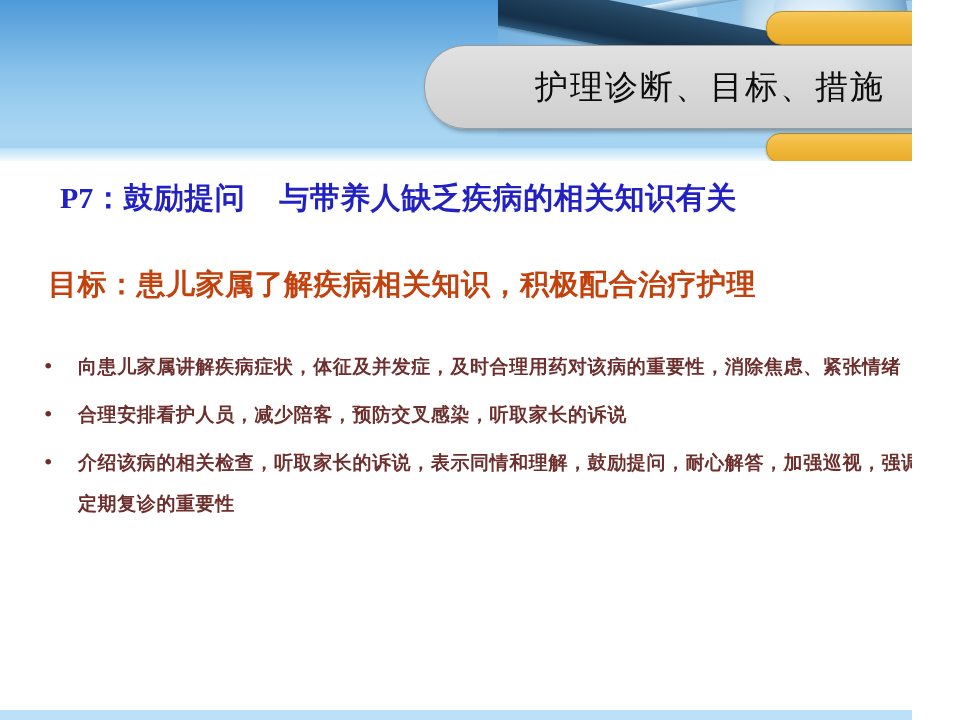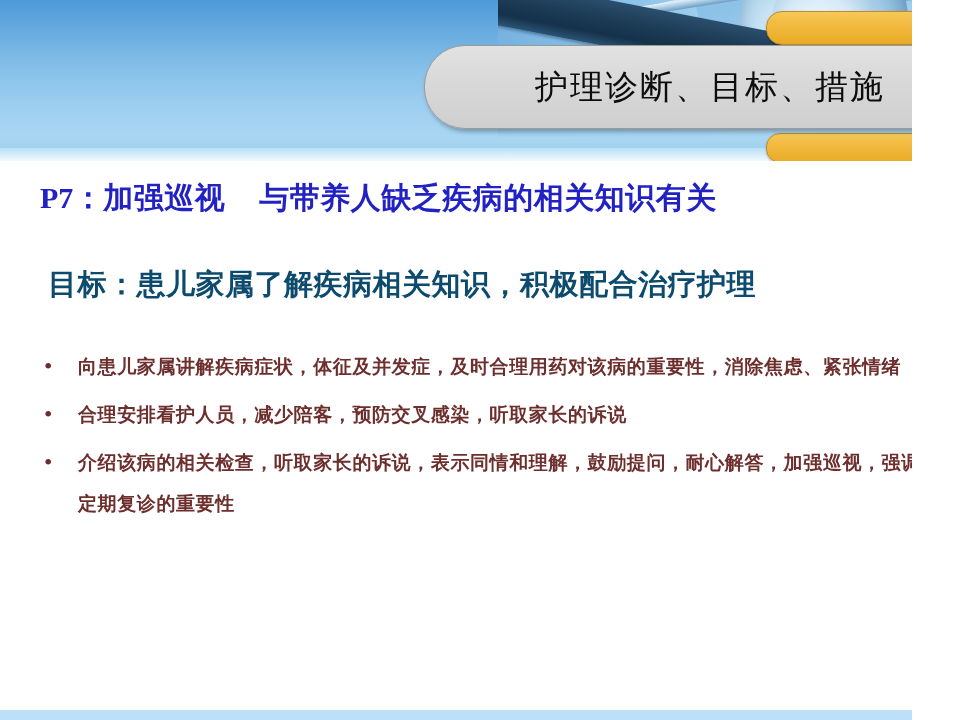--- a/index.html
+++ b/index.html
@@ -179,31 +179,31 @@
     position: absolute;
     left: 40px; top: 14px;
     width: 900px;
     font-family: "Liberation Serif", "DejaVu Serif", serif;
     font-size: 30px;
     line-height: 45px;
     color: #2222c4;
     font-weight: bold;
     letter-spacing: .5px;
   }
-  .heading-blue .tag { letter-spacing: 0; }
+  .heading-blue .tag { letter-spacing: 0; margin-left: 20px; }
   .heading-blue .gap { display: inline-block; width: 34px; }
 
   .heading-pink {
     position: absolute;
     left: 48px; top: 103px;
     width: 905px;
     font-family: "Liberation Serif", "DejaVu Serif", serif;
     font-size: 29px;
     line-height: 40px;
-    color: #0c4a6e;
+    color: #c2410c;
     font-weight: bold;
     letter-spacing: .5px;
     white-space: nowrap;
   }
 
   .bullets {
     position: absolute;
     left: 34px; top: 185px;
     width: 900px;
     color: #6d2f2d;
@@ -265,21 +265,21 @@
   <div class="orange-bar top"></div>
   <div class="orange-bar bottom"></div>
 
   <div class="title-plate">
     <div class="title-text">护理诊断、目标、措施</div>
   </div>
 
   <div class="body-area">
 
     <div class="heading-blue">
-      <span class="tag">P7：</span><span>加强巡视</span><span class="gap"></span><span>与带养人缺乏疾病的相关知识有关</span>
+      <span class="tag">P7：</span><span>鼓励提问</span><span class="gap"></span><span>与带养人缺乏疾病的相关知识有关</span>
     </div>
 
     <div class="heading-pink">目标：患儿家属了解疾病相关知识，积极配合治疗护理</div>
 
     <div class="bullets">
 
       <div class="bullet-row">
         <div class="bullet-dot">•</div>
         <div class="bullet-text">向患儿家属讲解疾病症状，体征及并发症，及时合理用药对该病的重要性，消除焦虑、紧张情绪</div>
       </div>

